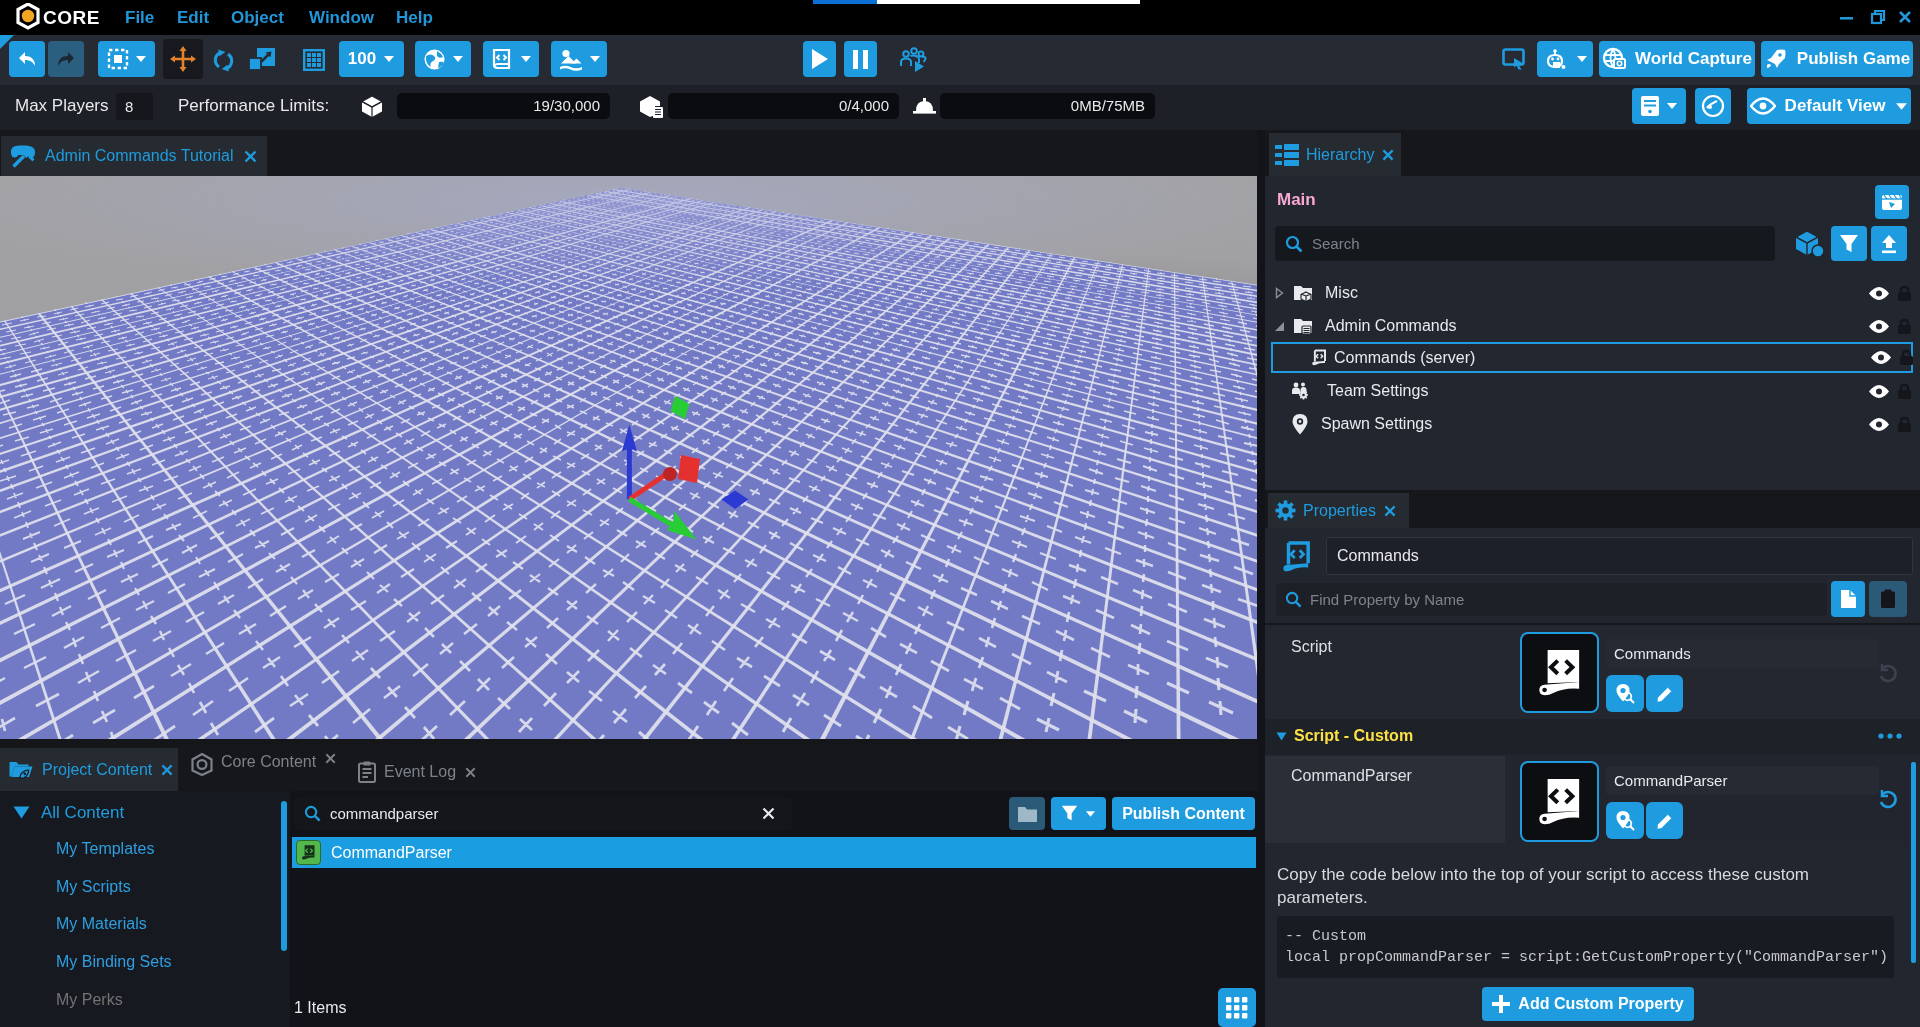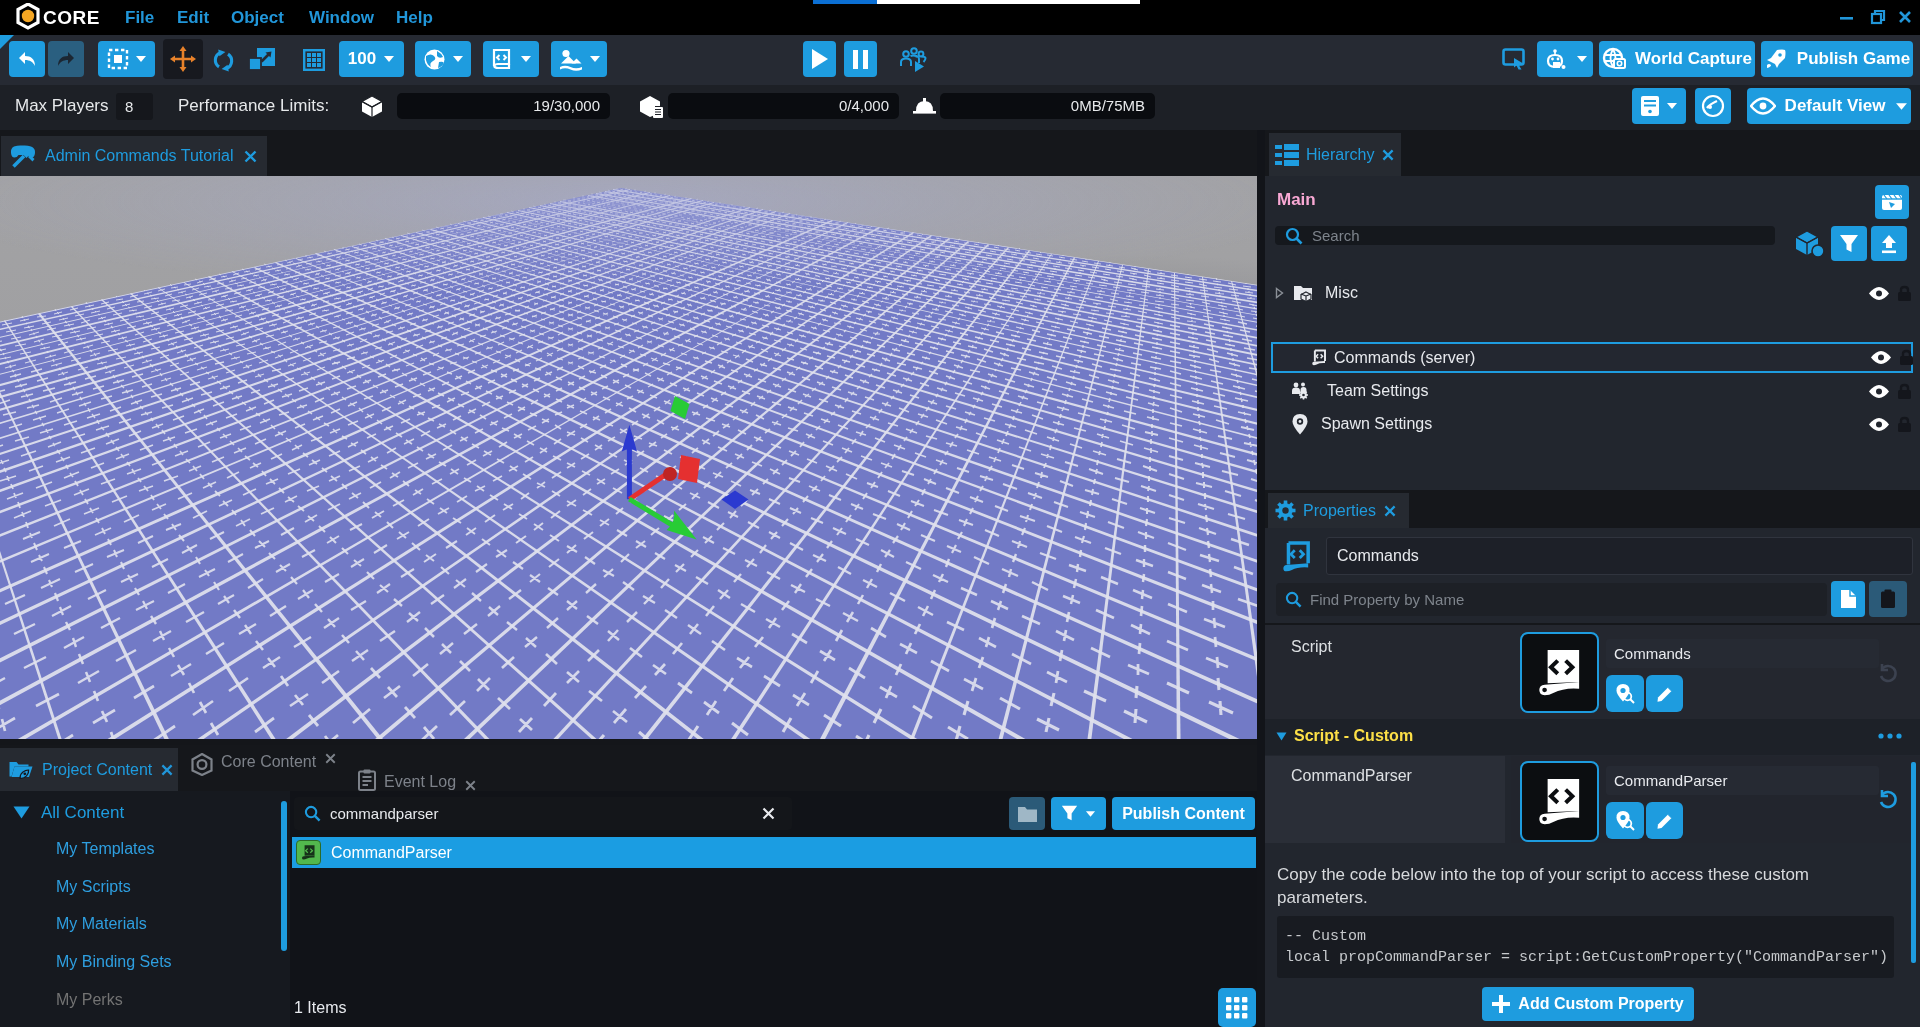--- a/index.html
+++ b/index.html
@@ -459,21 +459,21 @@
   <div class="abs" style="left:183px;top:8px;width:160px;height:38px;display:flex;align-items:flex-start">
     <svg width="22" height="23" viewBox="0 0 22 23" style="margin-left:8px">
       <path d="M11 1 L20.5 6.5 V17.5 L11 22 L1.5 17.5 V6.5 Z" fill="none" stroke="#7d828a" stroke-width="2.2"></path>
       <circle cx="11" cy="11.5" r="4.4" fill="none" stroke="#7d828a" stroke-width="2.2"></circle>
     </svg>
     <span style="color:#7d828a;font-size:16px;margin-left:8px">Core Content</span>
     <svg width="11" height="11" viewBox="0 0 13 13" style="margin-left:9px">
         <path d="M1.5 1.5 L11.5 11.5 M11.5 1.5 L1.5 11.5" stroke="#7d828a" stroke-width="2.2"></path>
       </svg>
   </div>
-  <div class="abs" style="left:350px;top:8px;width:140px;height:38px;display:flex;align-items:flex-end">
+  <div class="abs" style="left:350px;top:8px;width:140px;height:38px;display:flex;align-items:center">
     <svg width="18" height="22" viewBox="0 0 18 22" style="margin-left:8px">
       <rect x="1" y="2.5" width="16" height="18.5" rx="1.5" fill="none" stroke="#7d828a" stroke-width="2"></rect>
       <rect x="5.5" y="0.5" width="7" height="4" rx="1" fill="#7d828a"></rect>
       <path d="M4.5 8 H13.5 M4.5 12 H13.5 M4.5 16 H10" stroke="#7d828a" stroke-width="1.8"></path>
     </svg>
     <span style="color:#7d828a;font-size:16px;margin-left:8px">Event Log</span>
     <svg width="11" height="11" viewBox="0 0 13 13" style="margin-left:9px">
         <path d="M1.5 1.5 L11.5 11.5 M11.5 1.5 L1.5 11.5" stroke="#7d828a" stroke-width="2.2"></path>
       </svg>
   </div>
@@ -564,21 +564,21 @@
   <div class="abs" style="left:0;top:46px;width:655px;height:360px;background:#22262e"></div>
   <div class="abs" style="left:12px;top:60px;color:#f9a8d4;font-size:17px;font-weight:bold">Main</div>
   <div class="btn" style="left:610px;top:55px;width:34px;height:34px">
     <svg width="22" height="22" viewBox="0 0 22 22">
       <rect x="1" y="4" width="20" height="15" rx="2" fill="#fff"></rect>
       <path d="M1 8 H21" stroke="#1e9cdf" stroke-width="1.4"></path>
       <path d="M3 4 L6 8 M8 4 L11 8 M13 4 L16 8 M18 4 L21 8" stroke="#1e9cdf" stroke-width="1.2"></path>
       <path d="M8 11 L14 13 L10 17 Z" fill="#1e9cdf"></path>
     </svg>
   </div>
-  <div class="abs" style="left:10px;top:96px;width:500px;height:19px;background:#15181d;border-radius:4px;display:flex;align-items:center">
+  <div class="abs" style="left:10px;top:96px;width:500px;height:35px;background:#15181d;border-radius:4px;display:flex;align-items:center">
     <svg width="18" height="18" viewBox="0 0 18 18" style="margin-left:10px">
       <circle cx="7.5" cy="7.5" r="5.5" fill="none" stroke="#1e9cdf" stroke-width="2.2"></circle>
       <path d="M11.5 11.5 L16.5 16.5" stroke="#1e9cdf" stroke-width="2.6"></path>
     </svg>
     <span style="color:#7e848c;font-size:15px;margin-left:9px">Search</span>
   </div>
   <svg class="abs" style="left:530px;top:100px" width="30" height="28" viewBox="0 0 30 28">
     <path d="M12 1 L23 7 V19 L12 25 L1 19 V7 Z" fill="#1e9cdf"></path>
     <path d="M12 1 L23 7 L12 13 L1 7 Z" fill="#1e9cdf" stroke="#22262e" stroke-width="1.4"></path>
     <path d="M12 13 V25 M12 13 L23 7 M12 13 L1 7" stroke="#22262e" stroke-width="1.4"></path>
@@ -599,20 +599,39 @@
   <div class="abs" style="left:8px;top:148px;width:647px;height:30px;display:flex;align-items:center">
     <svg width="9" height="12" viewBox="0 0 9 12" style="margin-left:2px">
         <path d="M1.5 1.5 L7.5 6 L1.5 10.5 Z" fill="none" stroke="#8b9097" stroke-width="1.4"></path>
       </svg>
     <svg width="22" height="19" viewBox="0 0 22 19" style="margin-left:9px">
       <path d="M1 2 H8 L10 4 H19 V16 H1 Z" fill="#e8eaee"></path>
       <path d="M13 8 L18 10.5 V15 L13 17.5 L8 15 V10.5 Z" fill="#e8eaee" stroke="#22262e" stroke-width="1.2"></path>
       <path d="M13 12 V17.5 M13 12 L18 10 M13 12 L8 10" stroke="#22262e" stroke-width="1.2"></path>
     </svg>
     <span style="color:#e8eaee;font-size:16px;margin-left:10px">Misc</span>
+    <svg width="22" height="15" viewBox="0 0 22 15" style="position:absolute;left:595px">
+      <path d="M1 7.5 Q6 1 11 1 Q16 1 21 7.5 Q16 14 11 14 Q6 14 1 7.5 Z" fill="#fff"></path>
+      <circle cx="11" cy="7.5" r="3" fill="#22262e"></circle>
+    </svg>
+    <svg width="15" height="17" viewBox="0 0 15 17" style="position:absolute;left:624px">
+      <rect x="1" y="7" width="13" height="9" rx="1.5" fill="#14161c"></rect>
+      <path d="M4 7 V5 Q4 2 7.5 2 Q11 2 11 5 V7" fill="none" stroke="#14161c" stroke-width="2.4"></path>
+    </svg>
+  </div>
+  <div class="abs" style="left:8px;top:181px;width:647px;height:30px;display:flex;align-items:center">
+    <svg width="11" height="11" viewBox="0 0 11 11" style="margin-left:1px">
+        <path d="M1 10 L10 10 L10 1 Z" fill="#8b9097"></path>
+      </svg>
+    <svg width="22" height="19" viewBox="0 0 22 19" style="margin-left:8px">
+      <path d="M1 2 H8 L10 4 H19 V16 H1 Z" fill="#e8eaee"></path>
+      <rect x="9" y="9" width="9" height="8" rx="1" fill="#e8eaee" stroke="#22262e" stroke-width="1.2"></rect>
+      <path d="M10.5 11.5 H16.5 M10.5 13.5 H16.5 M10.5 15.5 H16.5" stroke="#22262e" stroke-width="1"></path>
+    </svg>
+    <span style="color:#e8eaee;font-size:16px;margin-left:10px">Admin Commands</span>
     <svg width="22" height="15" viewBox="0 0 22 15" style="position:absolute;left:595px">
       <path d="M1 7.5 Q6 1 11 1 Q16 1 21 7.5 Q16 14 11 14 Q6 14 1 7.5 Z" fill="#fff"></path>
       <circle cx="11" cy="7.5" r="3" fill="#22262e"></circle>
     </svg>
     <svg width="15" height="17" viewBox="0 0 15 17" style="position:absolute;left:624px">
       <rect x="1" y="7" width="13" height="9" rx="1.5" fill="#14161c"></rect>
       <path d="M4 7 V5 Q4 2 7.5 2 Q11 2 11 5 V7" fill="none" stroke="#14161c" stroke-width="2.4"></path>
     </svg>
   </div>
   <div class="abs" style="left:6px;top:212px;width:642px;height:31px;background:#232730;border:2px solid #1e9cdf;display:flex;align-items:center">

